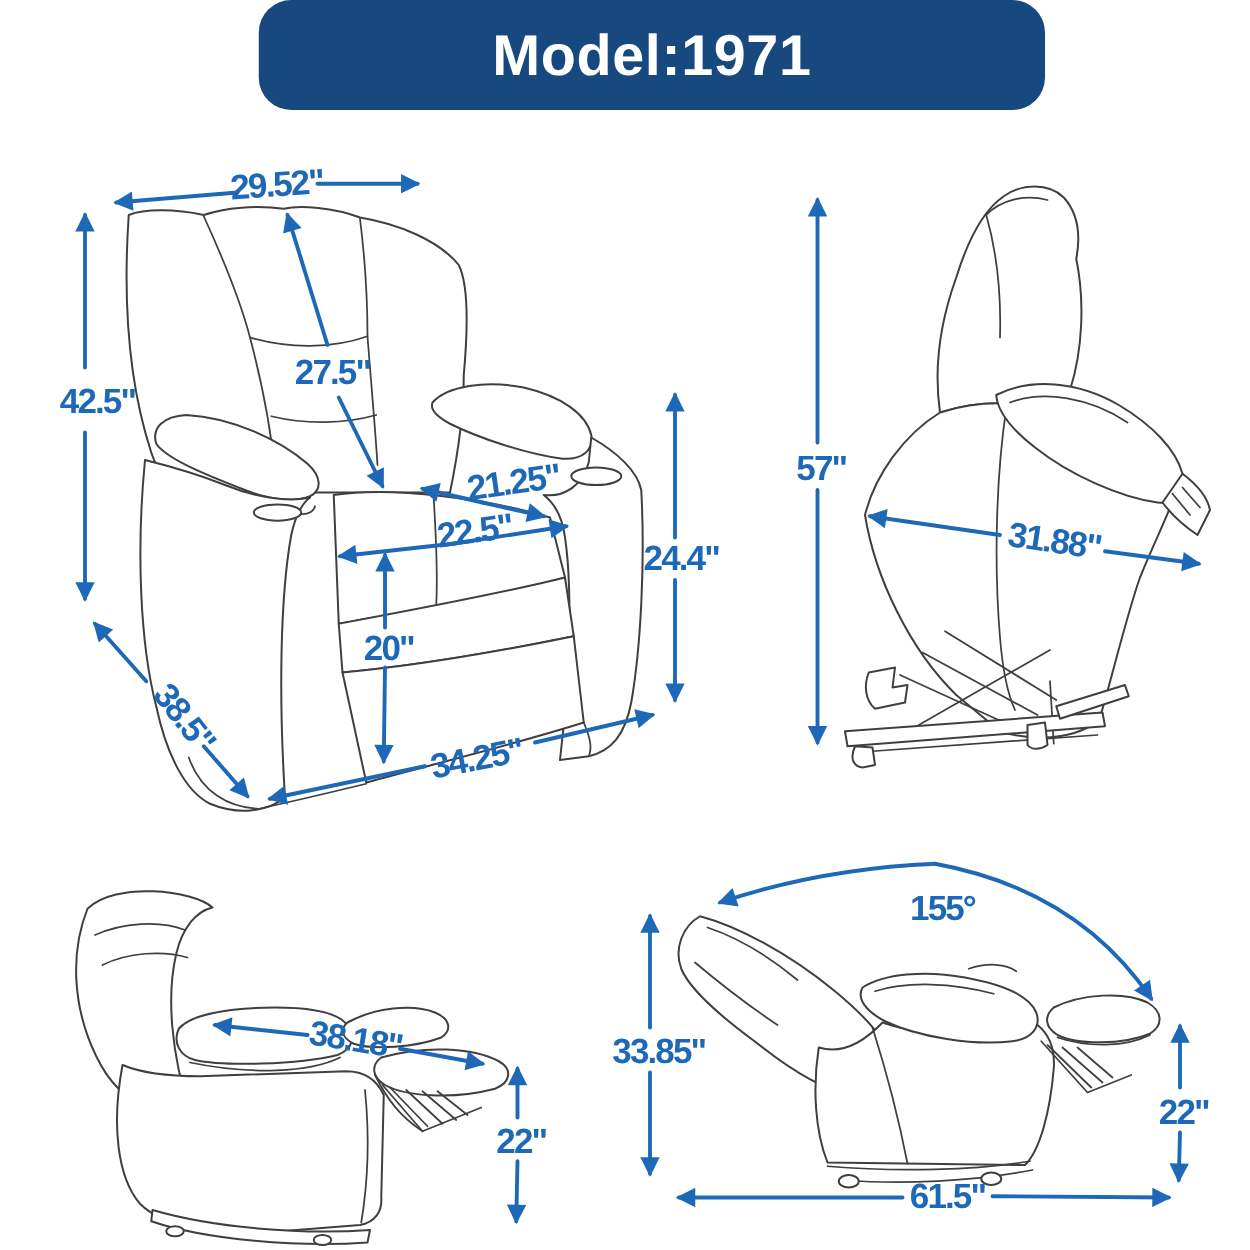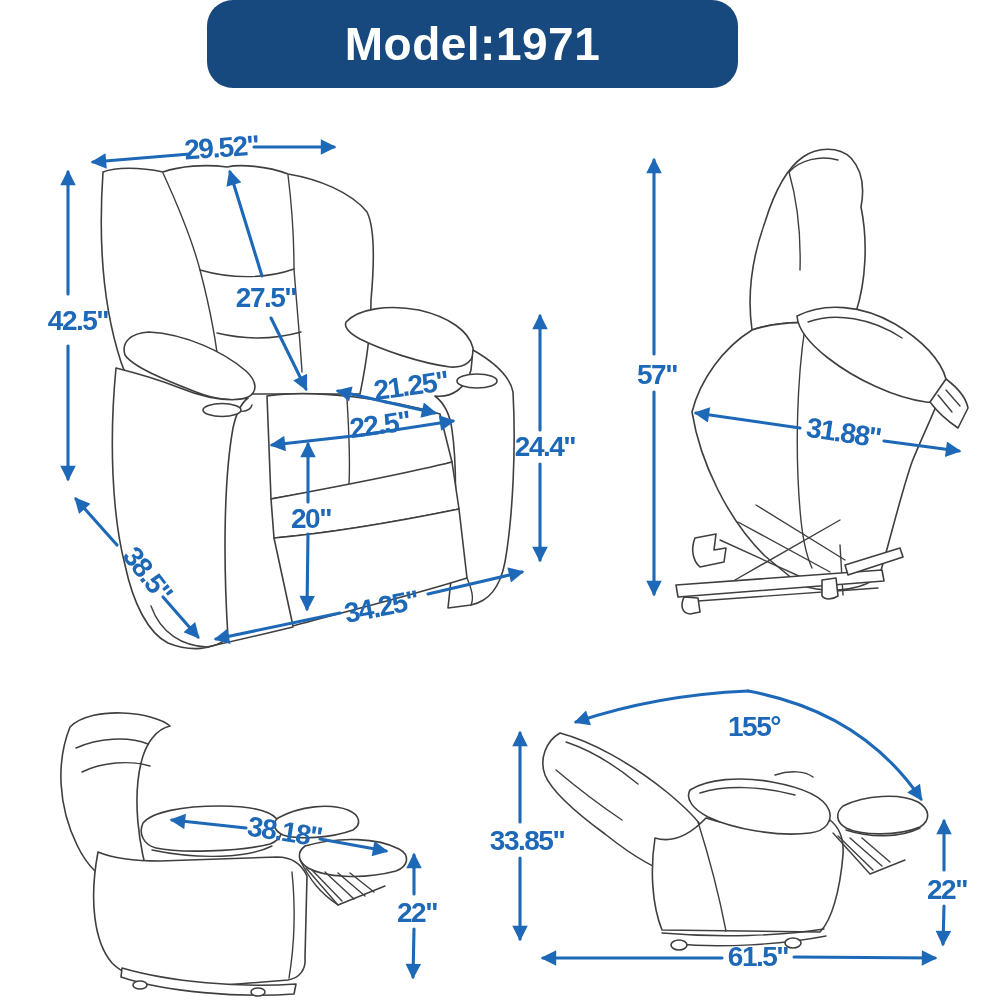--- a/index.html
+++ b/index.html
@@ -1,21 +1,21 @@
 <!DOCTYPE html>
 <html><head>
 <meta charset="utf-8">
 <style>
   html,body{margin:0;padding:0;background:#ffffff;}
   #stage{
     position:relative;width:1000px;height:1000px;background:#ffffff;
     overflow:hidden;font-family:"Liberation Sans",sans-serif;
   }
   #banner{
-    position:absolute;left:207px;top:0;width:531px;height:88px;
+    position:absolute;left:207px;top:0;width:629px;height:88px;
     background:#17497E;border-radius:26px;
     display:flex;align-items:center;justify-content:center;
   }
   #banner .title{
     color:#ffffff;font-size:46px;font-weight:700;letter-spacing:0.5px;
   }
   svg{position:absolute;left:0;top:0;}
   .art{stroke:#3F3F3F;stroke-width:1.6;fill:#ffffff;stroke-linejoin:round;stroke-linecap:round;}
   .seam{stroke:#3F3F3F;stroke-width:1.4;fill:none;stroke-linejoin:round;stroke-linecap:round;}
   .dimline{stroke:#1E68B8;stroke-width:3.1;fill:none;stroke-linecap:round;}

